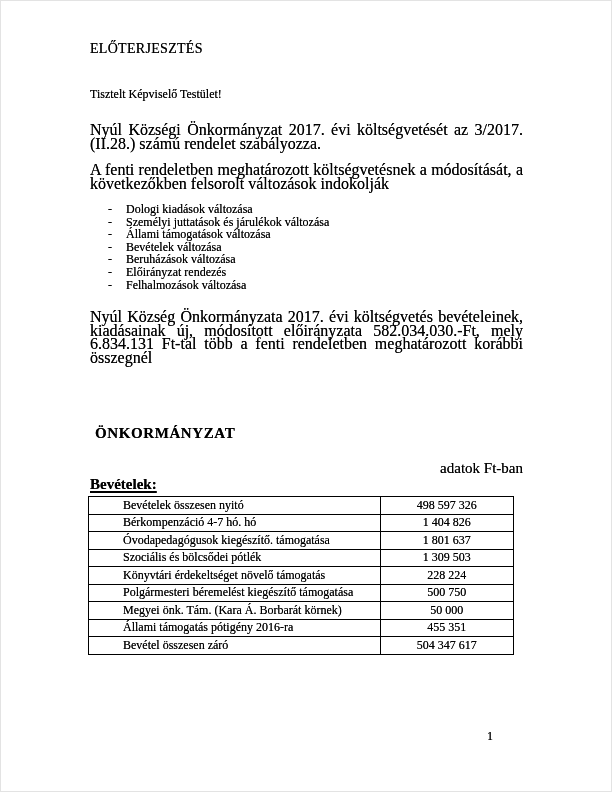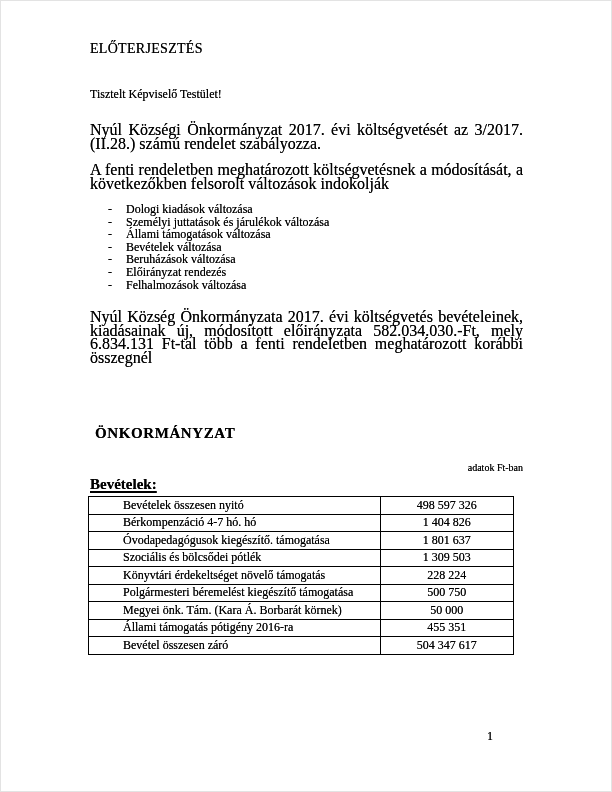--- a/index.html
+++ b/index.html
@@ -64,21 +64,21 @@
   }
   .section-heading {
     margin: 61px 0 0 5px;
     font-size: 15px;
     line-height: 17px;
     font-weight: bold;
     letter-spacing: 0.6px;
   }
   .units-note {
     margin: 20px 0 0 0;
-    font-size: 10px;
+    font-size: 15px;
     line-height: 12px;
     text-align: right;
   }
   .revenues-heading {
     margin: 1px 0 0 0;
     font-size: 15px;
     line-height: 18px;
     font-weight: bold;
     text-decoration: underline;
     text-decoration-thickness: 2px;

